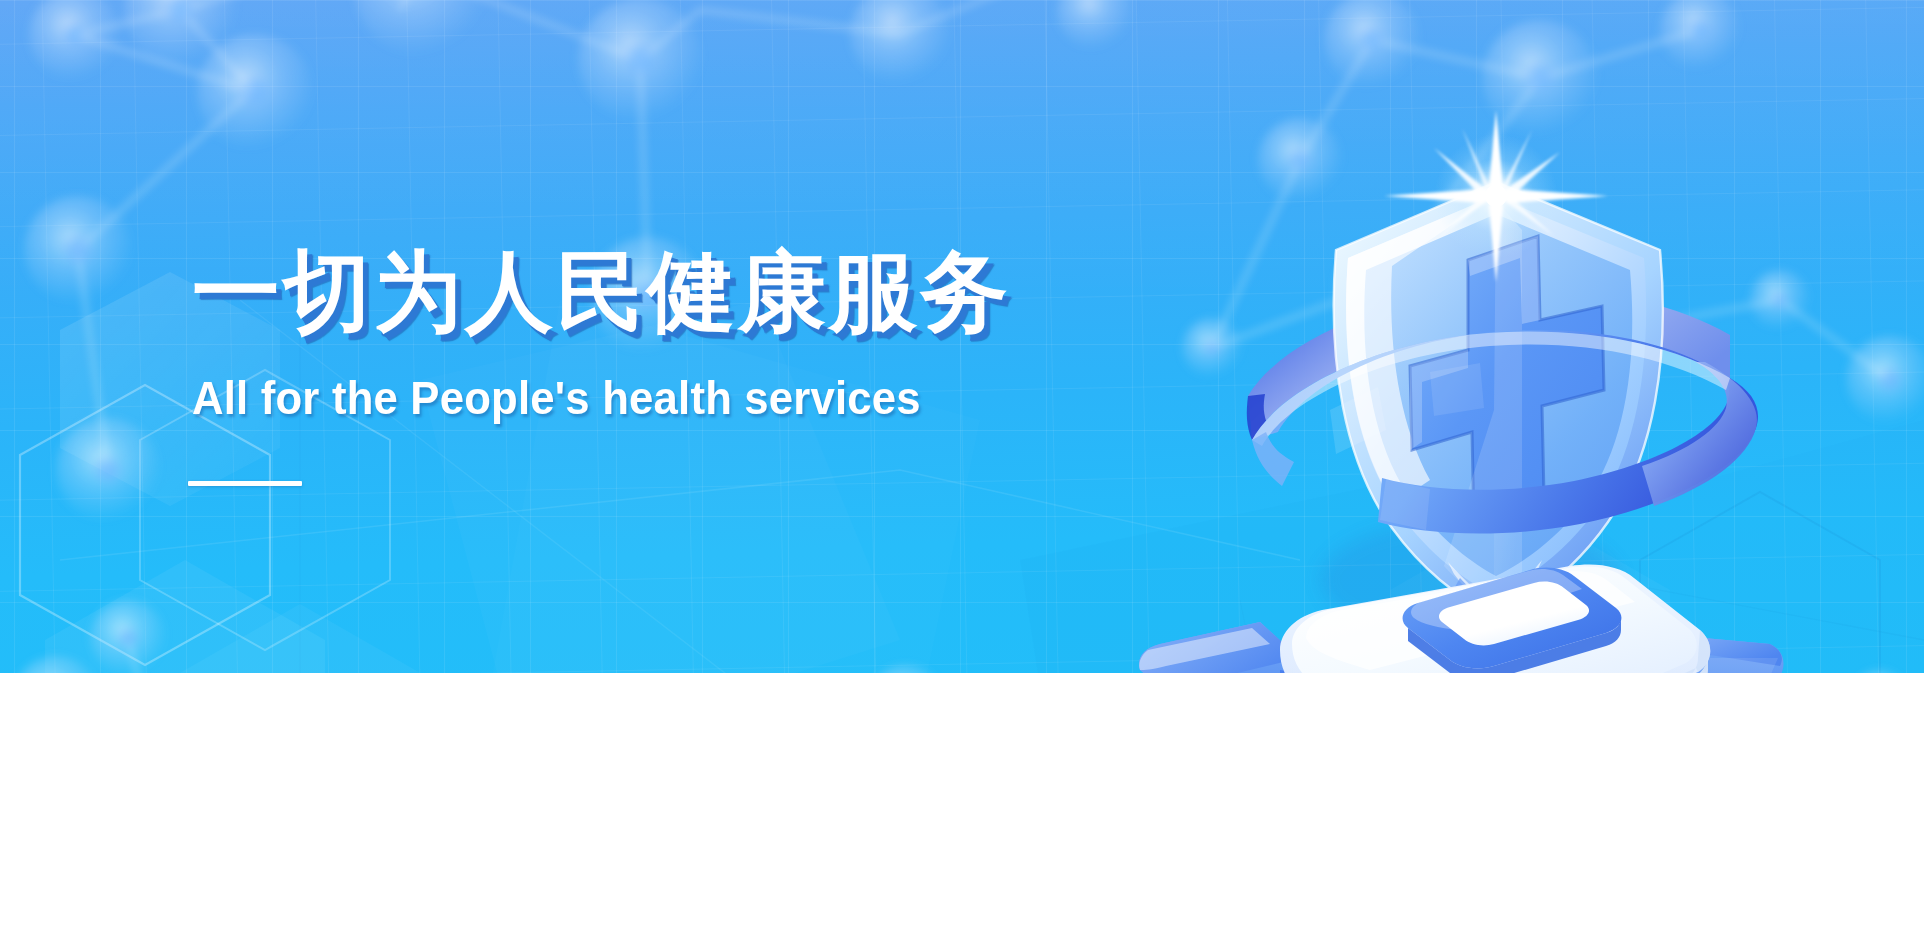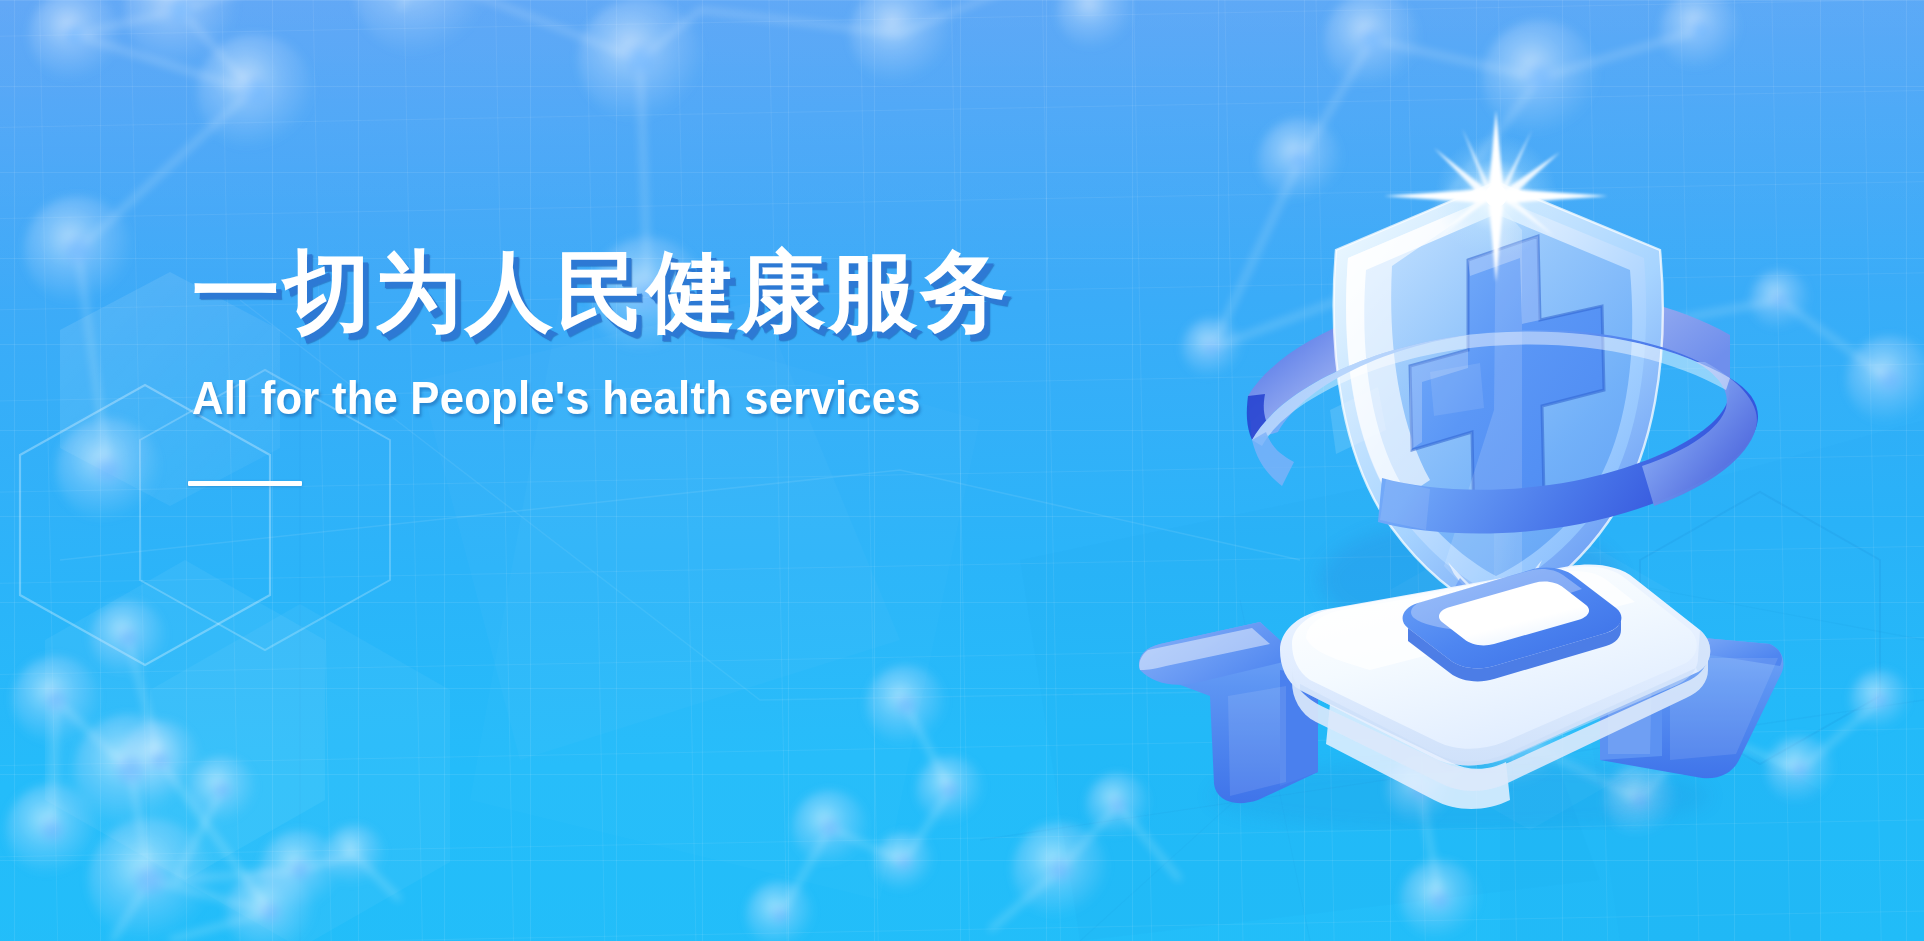--- a/index.html
+++ b/index.html
@@ -5,21 +5,21 @@
   * { margin:0; padding:0; box-sizing:border-box; }
   html, body {
     width:1924px; height:941px;
     overflow:hidden;
     font-family:"Liberation Sans", sans-serif;
   }
 
   #banner {
     position:relative;
     width:1924px;
-    height:941px;
+    height:673px;
     overflow:hidden;
     background:
       linear-gradient(178deg,
         #5aa3f6 0%,
         #4ba6f7 14%,
         #3aacf8 34%,
         #2bb4f9 58%,
         #24bcfa 78%,
         #22bef9 100%);
   }

